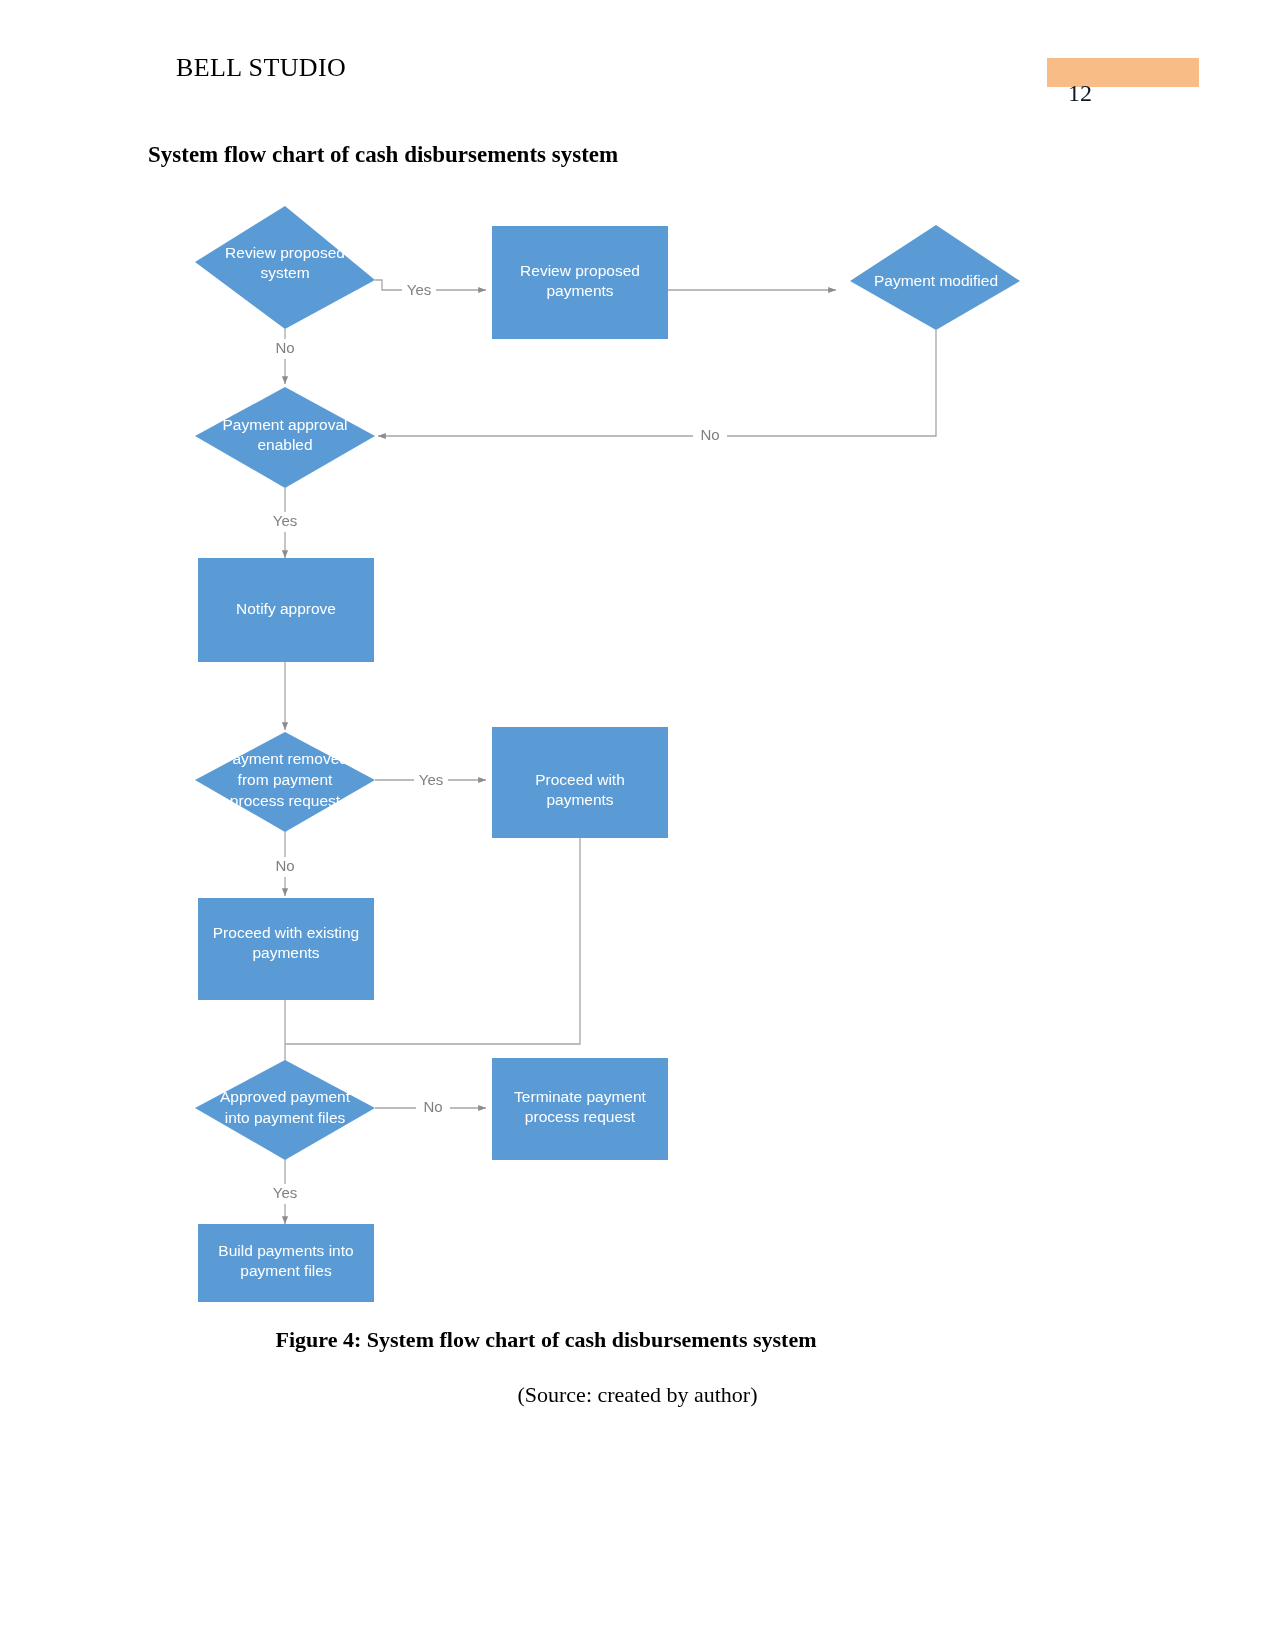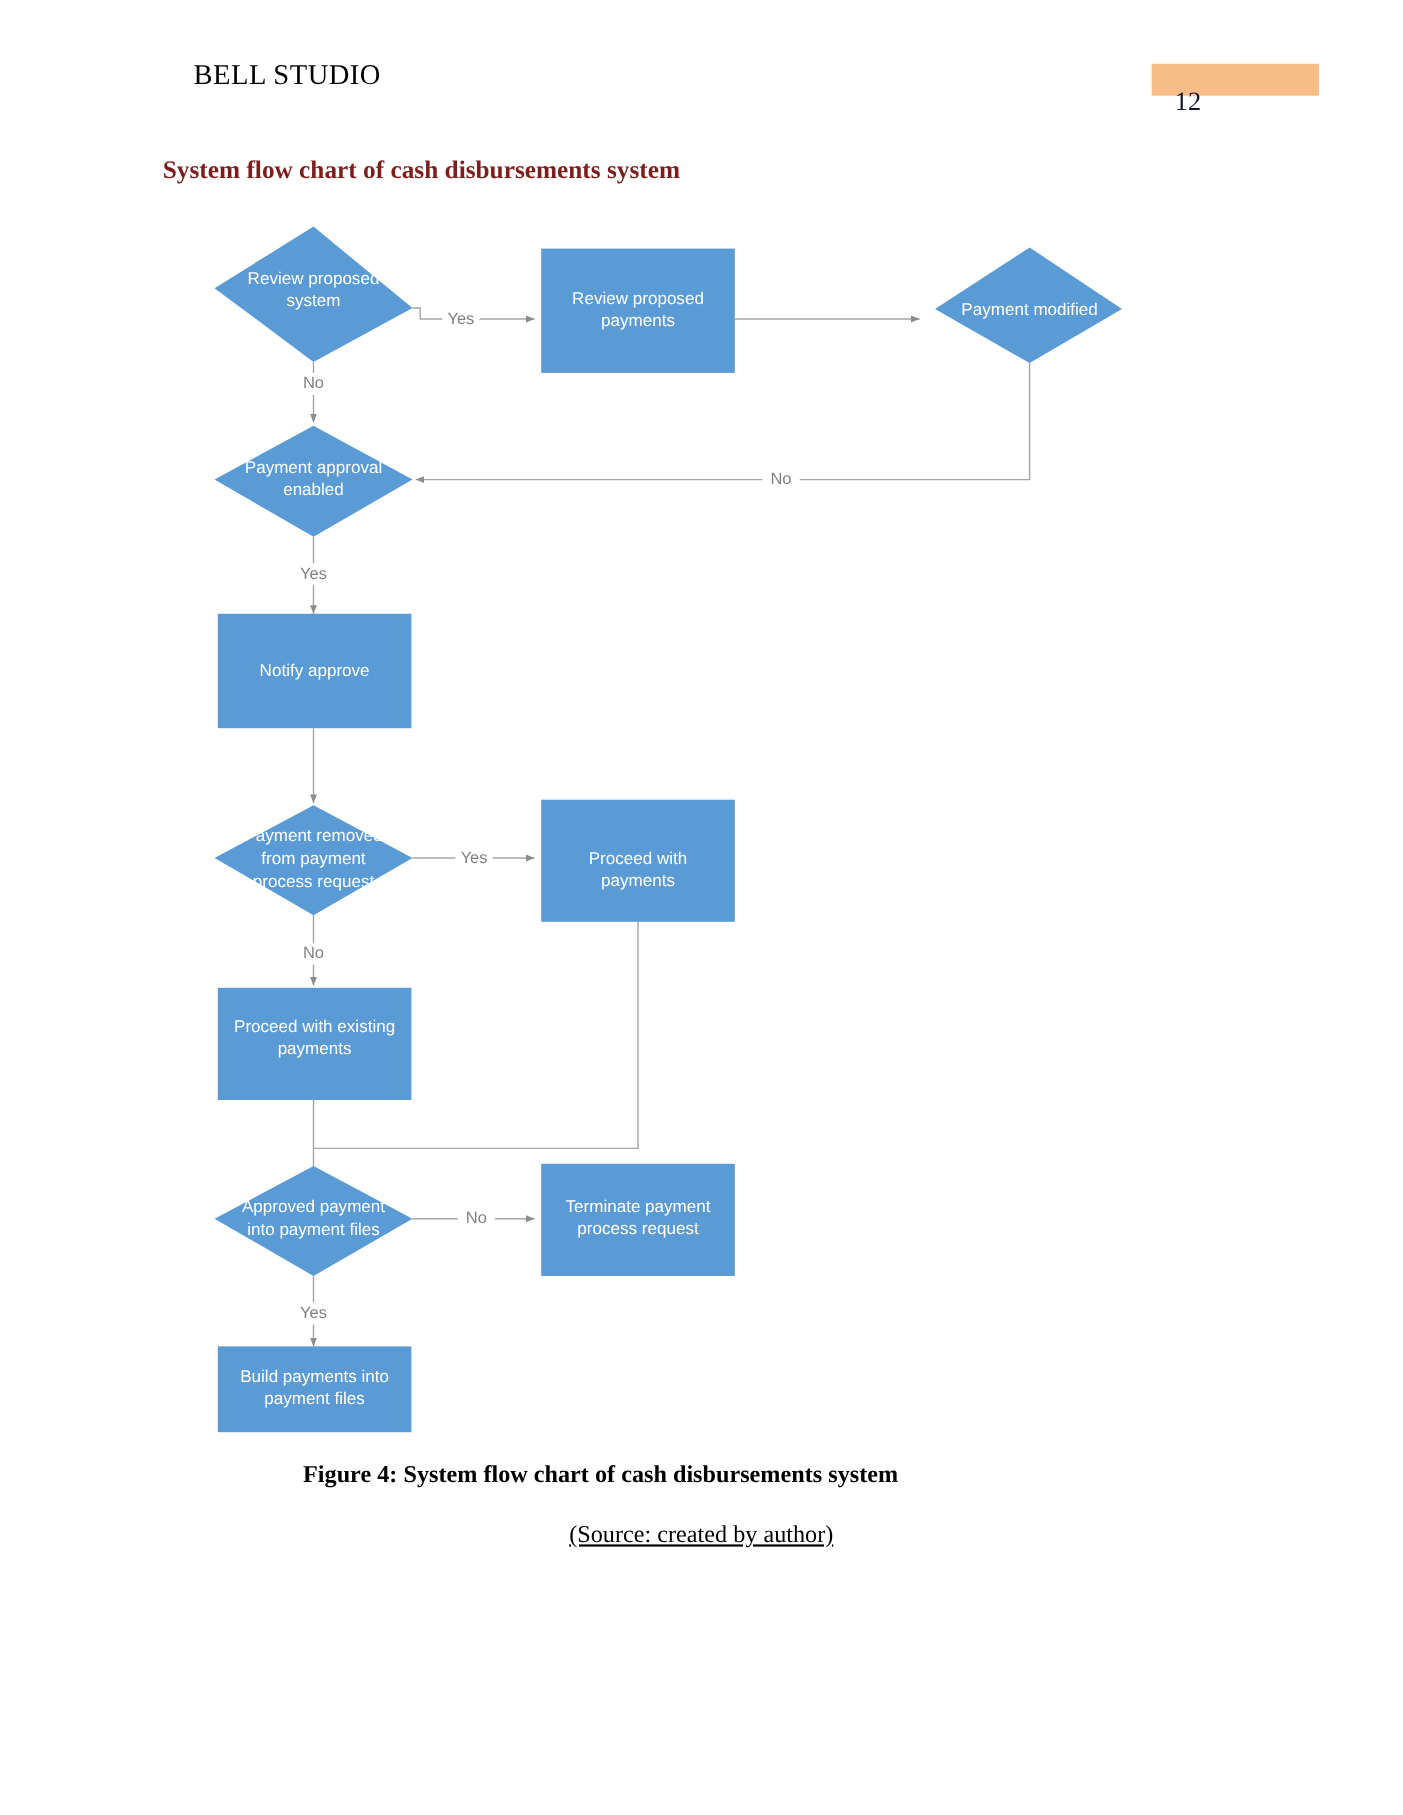--- a/index.html
+++ b/index.html
@@ -53,21 +53,21 @@
   }
 
   
   #section-heading {
     position: absolute;
     left: 148px;
     top: 142px;
     font-family: "Liberation Serif", serif;
     font-weight: bold;
     font-size: 23px;
-    color: #7f1d1d;
+    color: #000000;
     white-space: nowrap;
   }
 
   
   #flowchart {
     position: absolute;
     left: 150px;
     top: 192px;
     width: 950px;
     height: 1130px;
@@ -114,21 +114,20 @@
   }
   #figure-source {
     position: absolute;
     left: 0;
     top: 1382px;
     width: 1275px;
     text-align: center;
     font-family: "Liberation Serif", serif;
     font-size: 22px;
     color: #000000;
-    text-decoration: underline;
   }
 </style>
 </head>
 <body>
 
 <div id="doc-header">
   <div id="header-title">BELL STUDIO</div>
   <div id="page-number-badge"></div>
   <div id="page-number-text">12</div>
 </div>

